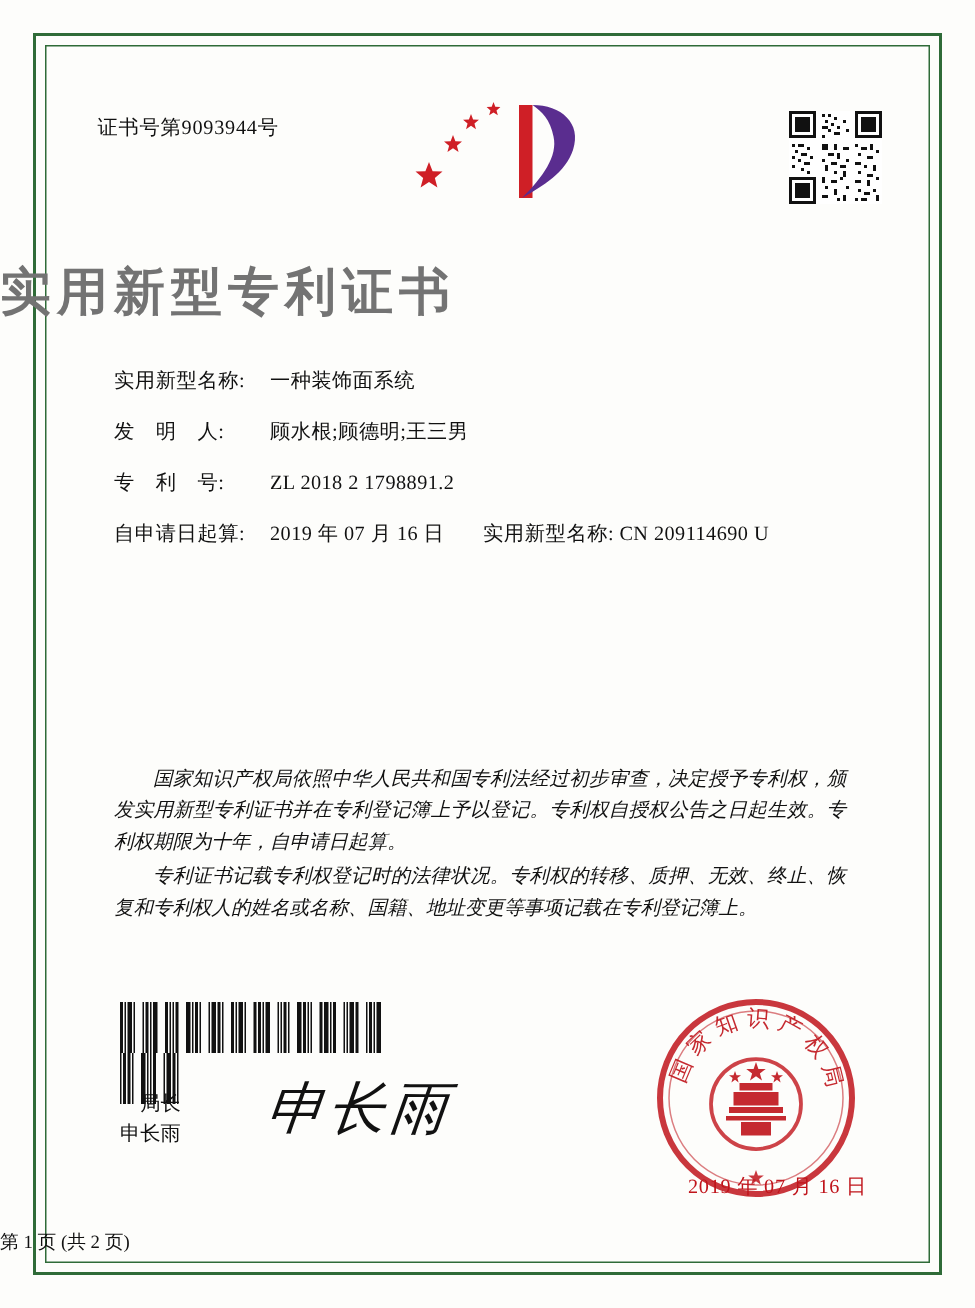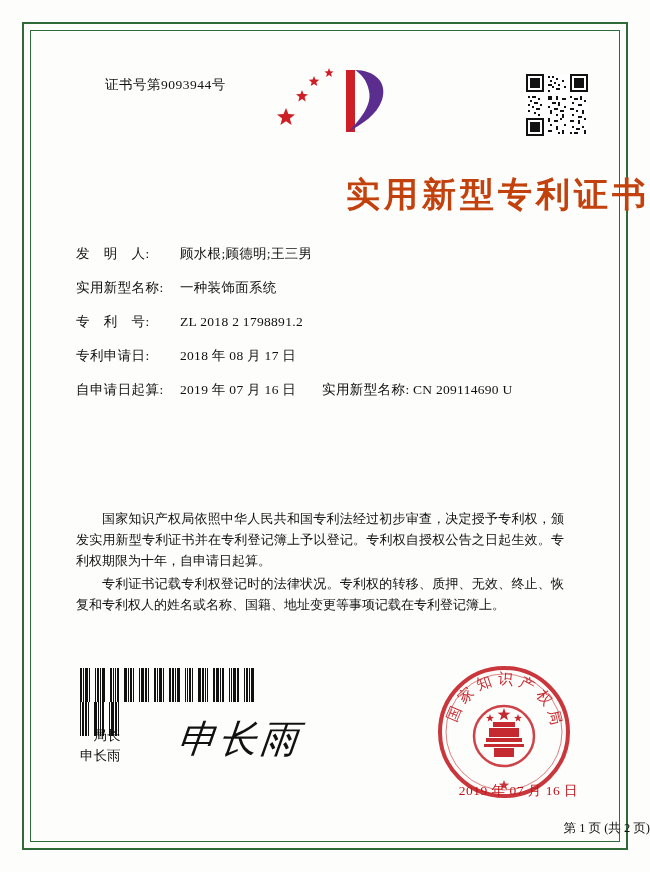--- a/index.html
+++ b/index.html
@@ -40,21 +40,20 @@
     box-sizing: border-box;
   }
 
   
   .cert-no {
     position: absolute;
     left: 65px; top: 76px;
     font-size: 13.5px;
     letter-spacing: 0.5px;
     color: #111;
-    margin-left: 40px;
   }
 
   
   .logo {
     position: absolute;
     left: 262px; top: 62px;
     width: 126px; height: 74px;
   }
 
   
@@ -62,26 +61,26 @@
     position: absolute;
     right: 62px; top: 74px;
     width: 62px; height: 62px;
   }
 
   
   .doc-title {
     position: absolute;
     left: 0; right: 0;
     top: 172px;
-    text-align: right;
+    text-align: left;
     font-size: 34px;
     font-weight: bold;
     letter-spacing: 4px;
     font-family: "DejaVu Serif", serif;
-    color: #c2410c;
+    color: #737373;
   }
 
   
   .fields {
     position: absolute;
     left: 76px;
     top: 245px;
     width: 500px;
   }
   .field-row {
@@ -116,20 +115,21 @@
     top: 508px;
     width: 500px;
     font-size: 13px;
     line-height: 21px;
     color: #111;
     text-align: justify;
   }
   .body-text p {
     margin: 0 12px 2px 0;
     text-indent: 26px;
+    font-style: italic;
   }
 
   
   .barcode {
     position: absolute;
     left: 80px;
     top: 668px;
     width: 175px;
     height: 34px;
   }
@@ -178,21 +178,21 @@
     font-size: 13.5px;
     color: #c0141b;
     letter-spacing: 0.5px;
   }
 
   
   .page-footer {
     position: absolute;
     left: 0; right: 0;
     top: 820px;
-    text-align: right;
+    text-align: left;
     font-size: 12.5px;
     color: #111;
   }
 </style>
 </head>
 <body>
 
 <div class="page">
 
   <div class="border-outer"></div>
@@ -295,30 +295,27 @@
           <rect x="24" y="29" width="2" height="1"></rect>
           <rect x="29" y="28" width="1" height="2"></rect>
       </g>
     </svg>
   </div>
 
   <div class="doc-title">实用新型专利证书</div>
 
   <div class="fields">
     <div class="field-row">
+      <span class="f-label lbl-w5">实用新型名称:</span><span class="f-value">一种装饰面系统</span>
+    </div>
+    <div class="field-row">
       <span class="f-label lbl-w5">发　明　人:</span><span class="f-value">顾水根;顾德明;王三男</span>
     </div>
     <div class="field-row">
-      <span class="f-label lbl-w5">实用新型名称:</span><span class="f-value">一种装饰面系统</span>
-    </div>
-    <div class="field-row">
       <span class="f-label lbl-w5">专　利　号:</span><span class="f-value">ZL 2018 2 1798891.2</span>
-    </div>
-    <div class="field-row">
-      <span class="f-label lbl-w5">专利申请日:</span><span class="f-value">2018 年 08 月 17 日</span>
     </div>
     <div class="field-row row-split">
       <span class="f-label lbl-w5">自申请日起算:</span><span class="f-value">2019 年 07 月 16 日</span>
       <span class="split-right">
         <span class="f-label">实用新型名称:</span>
         <span class="f-value">CN 209114690 U</span>
       </span>
     </div>
   </div>
 

